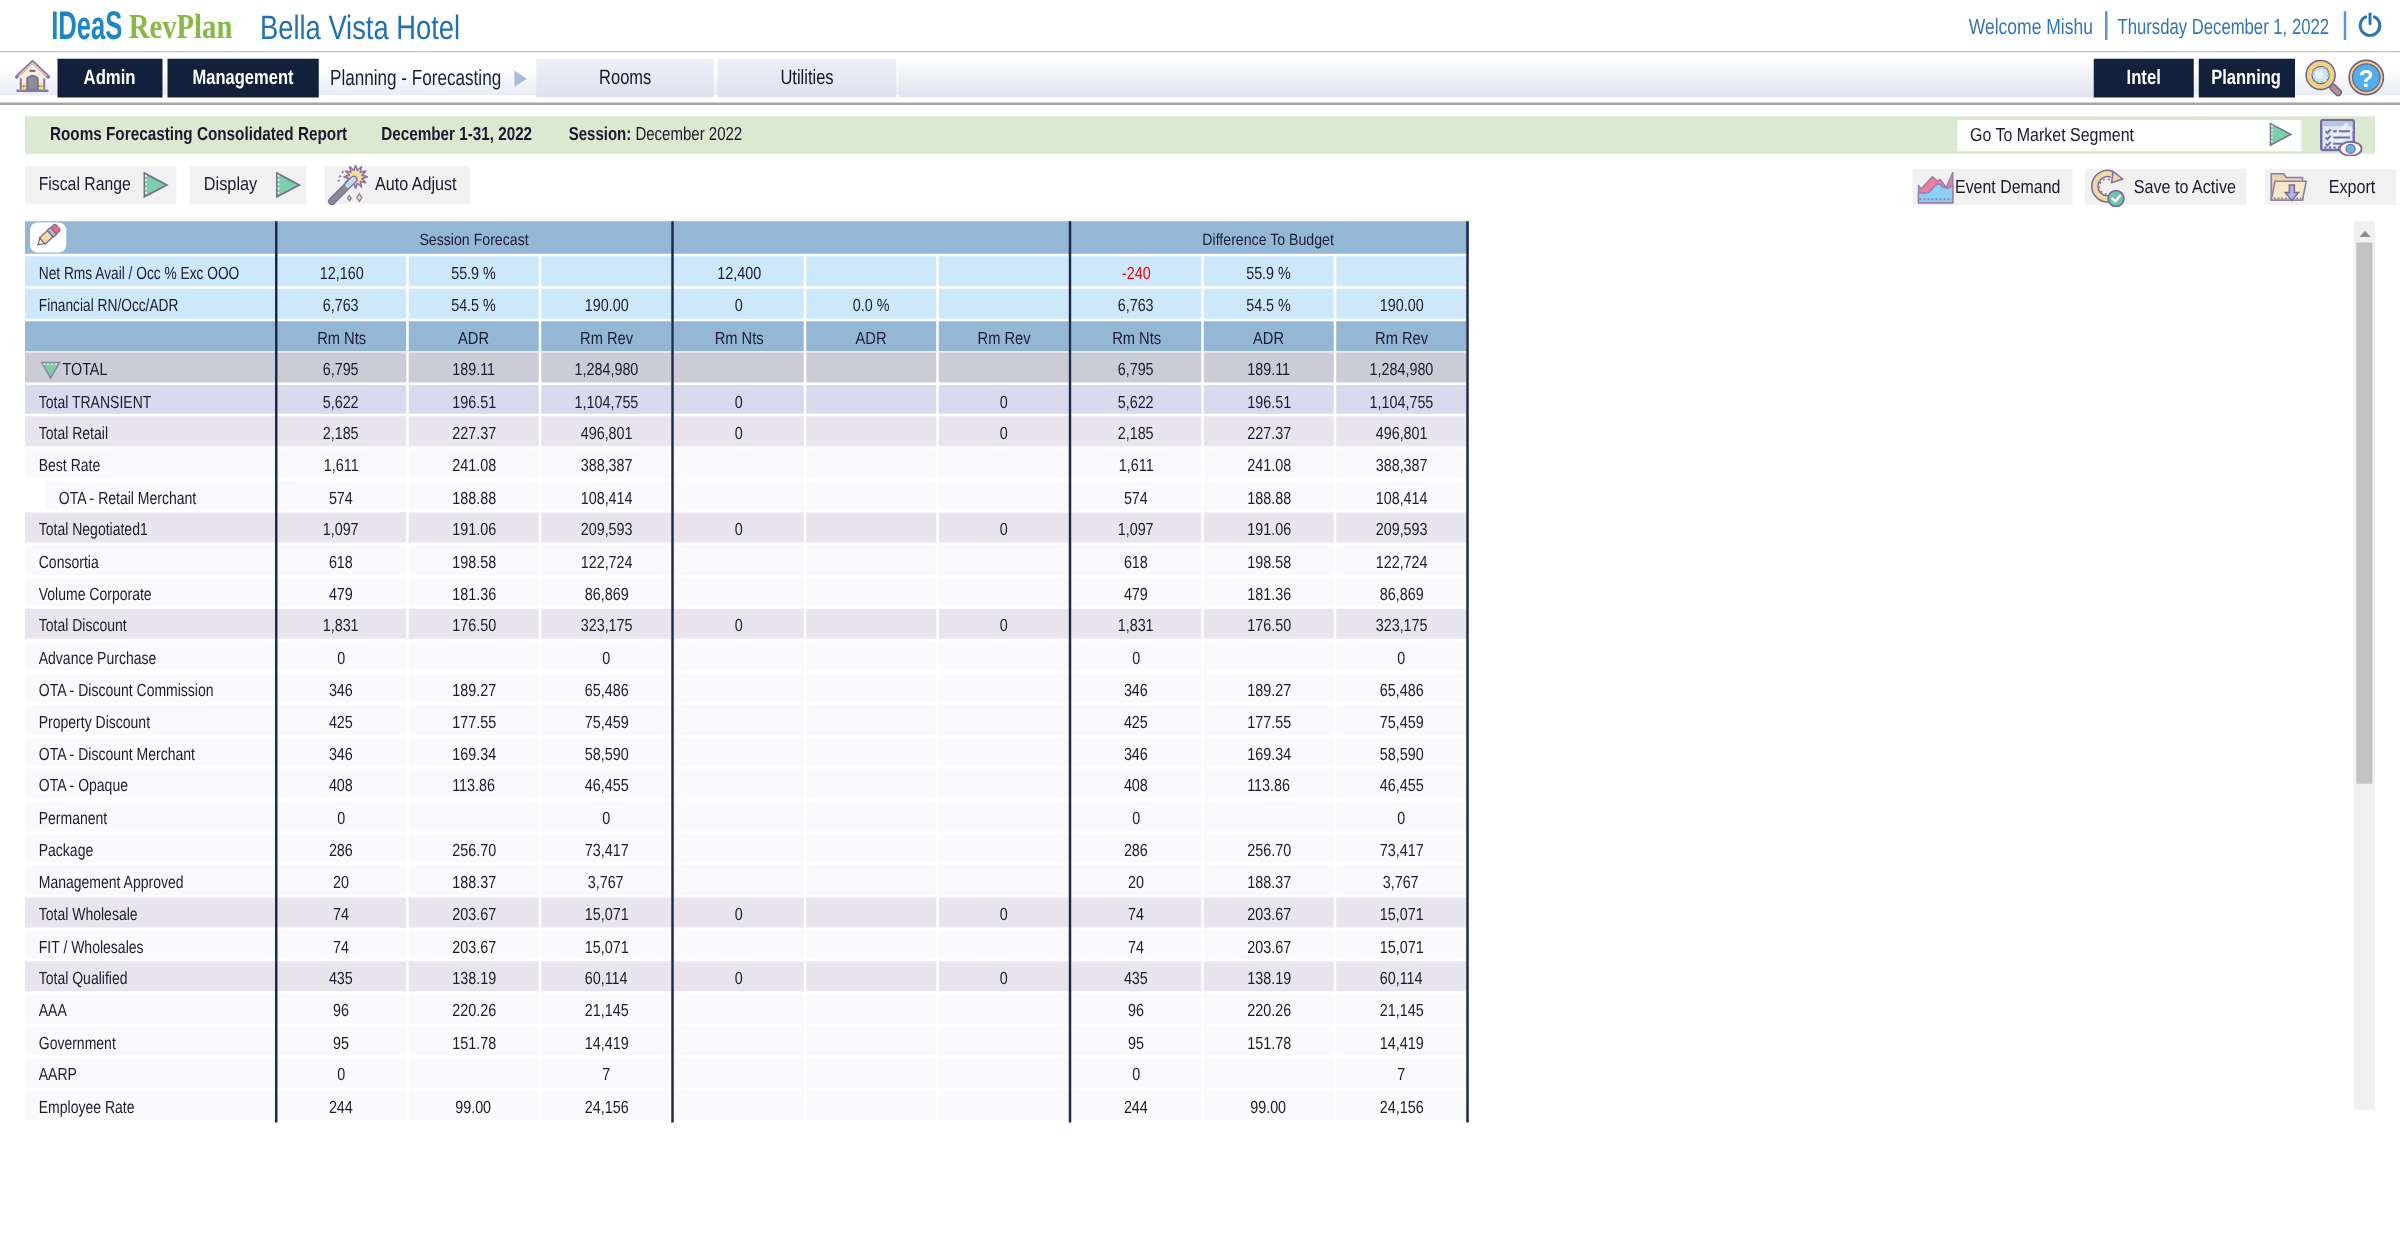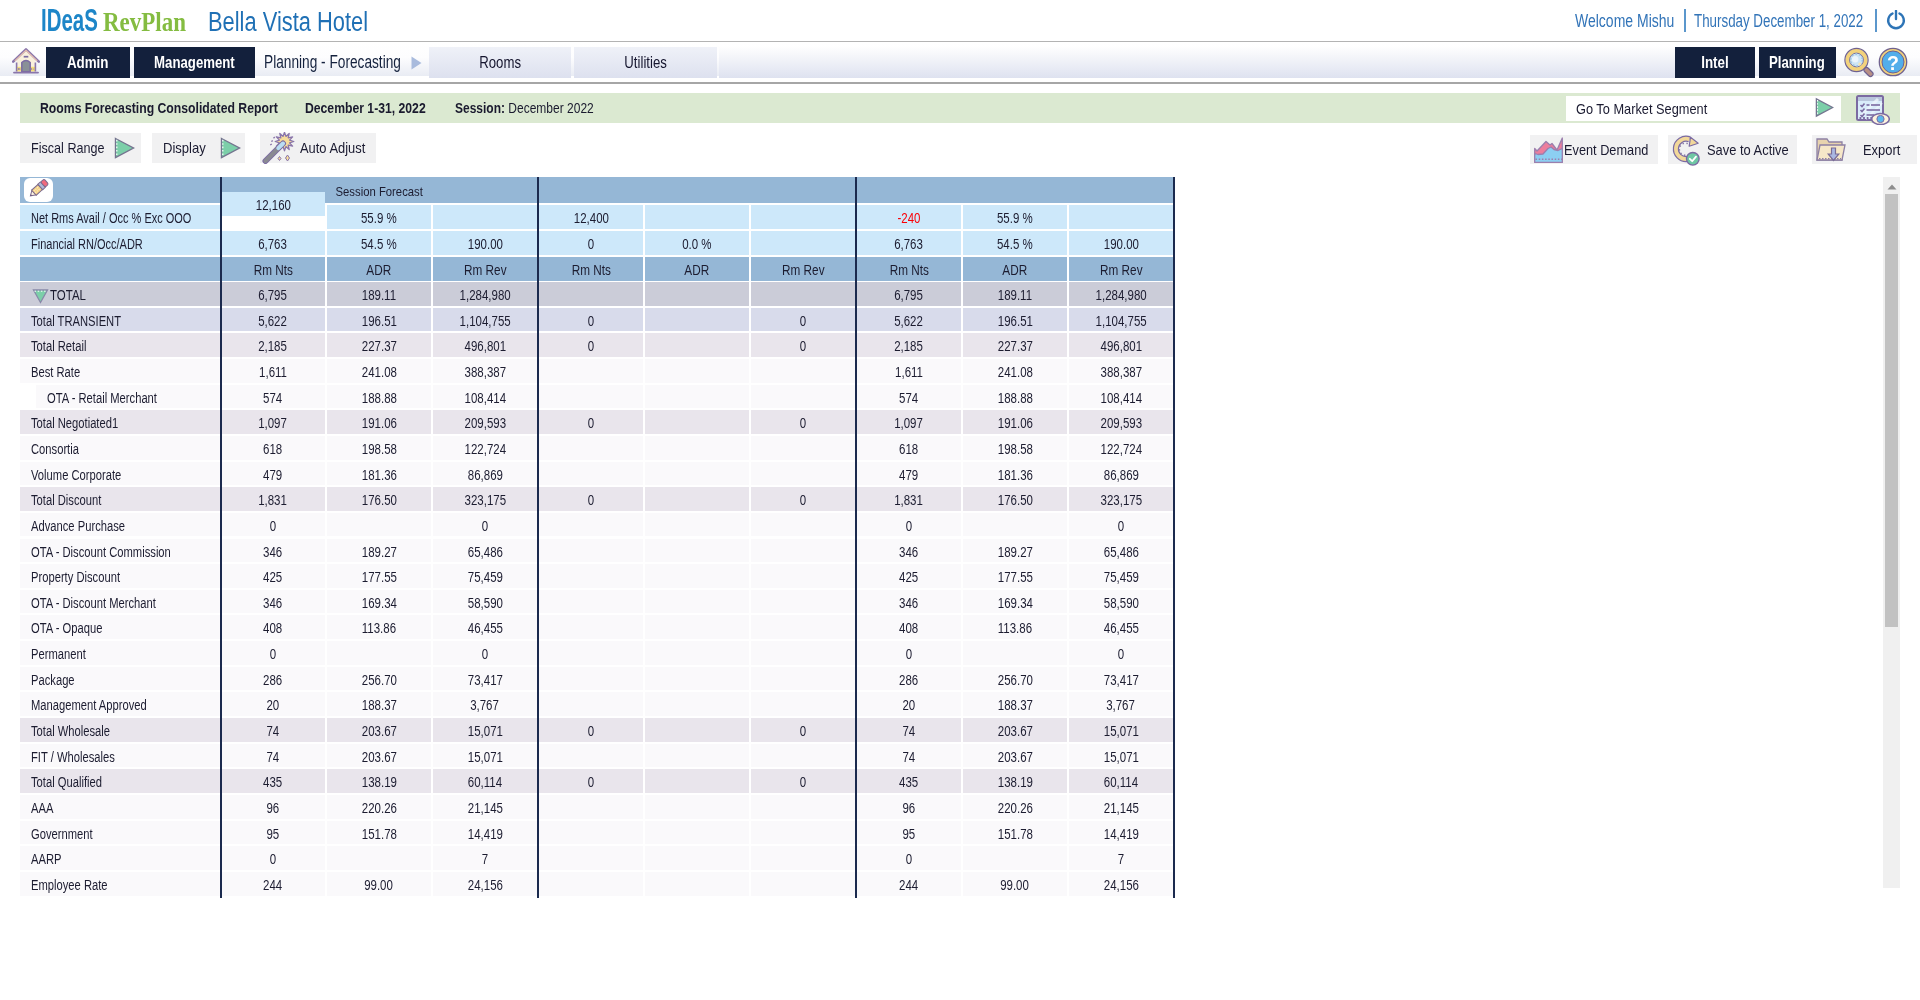--- a/index.html
+++ b/index.html
@@ -158,35 +158,36 @@
 <line x1="4" y1="23.6" x2="26" y2="23.6" stroke="#8d80a4" stroke-width="1.2" stroke-dasharray="1.5,1.5"></line>
 <g transform="translate(0,1)">
 <path d="M16.5 12 L20.5 12 L20.5 18 L23.8 18 L18.5 24.5 L13.2 18 L16.5 18 Z" fill="#aab7e2" stroke="#7a6c96" stroke-width="1.2"></path>
 </g>
 </svg></div>
 <div class="acttext" style="left:1863px;top:135px;height:29px;line-height:29px;"><span class="t tl" style="transform:scaleX(0.86)">Export</span></div>
 
 <div id="tbl" style="position:absolute;left:20px;top:176.5px;width:1154.5px;height:721.10px;background:#fff">
     <div class="c " style="left:0px;top:0px;width:1154.5px;height:26.5px;line-height:30.1px;background:#95b7d6;"></div>
     <div class="c hdr" style="left:201px;top:0px;width:316px;height:26.5px;line-height:30.1px;"><span class="t" style="transform:scaleX(0.87)">Session Forecast</span></div>
+    <div class="c hdr" style="left:837px;top:0px;width:315.5px;height:26.5px;line-height:30.1px;"><span class="t" style="transform:scaleX(0.87)">Difference To Budget</span></div>
     <div style="position:absolute;left:3.7px;top:1.9px;width:29.7px;height:23.5px;background:#fff;border-radius:6px;">
       <svg width="29" height="23" viewBox="0 0 29 23" style="position:absolute;left:0;top:0">
 <g transform="rotate(-42 14 11)">
 <path d="M8.5 8 L3.8 11 L8.5 14 Z" fill="#fdf5e0" stroke="#7d6a8e" stroke-width="1"></path>
 <path d="M5.1 10.2 L3.8 11 L5.1 11.8 Z" fill="#5e4a73"></path>
 <rect x="8.5" y="7.6" width="8.5" height="6.8" fill="#f7d488" stroke="#7d6a8e" stroke-width="1"></rect>
 <line x1="9.5" y1="9.8" x2="16.5" y2="9.8" stroke="#fdf0cd" stroke-width="1.1" stroke-dasharray="1.1,1.1"></line>
 <line x1="9.5" y1="12" x2="16.5" y2="12" stroke="#fdf0cd" stroke-width="1.1" stroke-dasharray="1.1,1.1"></line>
 <rect x="17" y="7.3" width="3.6" height="7.4" fill="#aeb9d8" stroke="#7d6a8e" stroke-width="1"></rect>
 <rect x="20.6" y="7.6" width="4.6" height="6.8" rx="1.6" fill="#f2697c" stroke="#7d6a8e" stroke-width="1"></rect>
 </g>
       </svg>
     </div>
     <div class="c lbl" style="left:0px;top:28px;width:199.5px;height:24px;line-height:27.6px;background:#cde8fa;"><span class="t tl" style="transform:scaleX(0.785)">Net Rms Avail / Occ % Exc OOO</span></div>
-    <div class="c num" style="left:201.0px;top:15px;width:104.0px;height:24px;line-height:27.6px;background:#cde8fa;"><span class="t" style="transform:scaleX(0.82)">12,160</span></div>
+    <div class="c num" style="left:201.0px;top:28px;width:104.0px;height:24px;line-height:27.6px;background:#cde8fa;"><span class="t" style="transform:scaleX(0.82)">12,160</span></div>
     <div class="c num" style="left:307.0px;top:28px;width:104.0px;height:24px;line-height:27.6px;background:#cde8fa;"><span class="t" style="transform:scaleX(0.82)">55.9 %</span></div>
     <div class="c " style="left:413.0px;top:28px;width:104.0px;height:24px;line-height:27.6px;background:#cde8fa;"></div>
     <div class="c num" style="left:519.0px;top:28px;width:104.0px;height:24px;line-height:27.6px;background:#cde8fa;"><span class="t" style="transform:scaleX(0.82)">12,400</span></div>
     <div class="c " style="left:625.0px;top:28px;width:104.0px;height:24px;line-height:27.6px;background:#cde8fa;"></div>
     <div class="c " style="left:731.0px;top:28px;width:104.0px;height:24px;line-height:27.6px;background:#cde8fa;"></div>
     <div class="c num red" style="left:837.0px;top:28px;width:104.0px;height:24px;line-height:27.6px;background:#cde8fa;"><span class="t" style="transform:scaleX(0.82)">-240</span></div>
     <div class="c num" style="left:943.0px;top:28px;width:104.0px;height:24px;line-height:27.6px;background:#cde8fa;"><span class="t" style="transform:scaleX(0.82)">55.9 %</span></div>
     <div class="c " style="left:1049.0px;top:28px;width:104.0px;height:24px;line-height:27.6px;background:#cde8fa;"></div>
     <div class="c lbl" style="left:0px;top:54px;width:199.5px;height:24px;line-height:27.6px;background:#cde8fa;"><span class="t tl" style="transform:scaleX(0.785)">Financial RN/Occ/ADR</span></div>
     <div class="c num" style="left:201.0px;top:54px;width:104.0px;height:24px;line-height:27.6px;background:#cde8fa;"><span class="t" style="transform:scaleX(0.82)">6,763</span></div>

